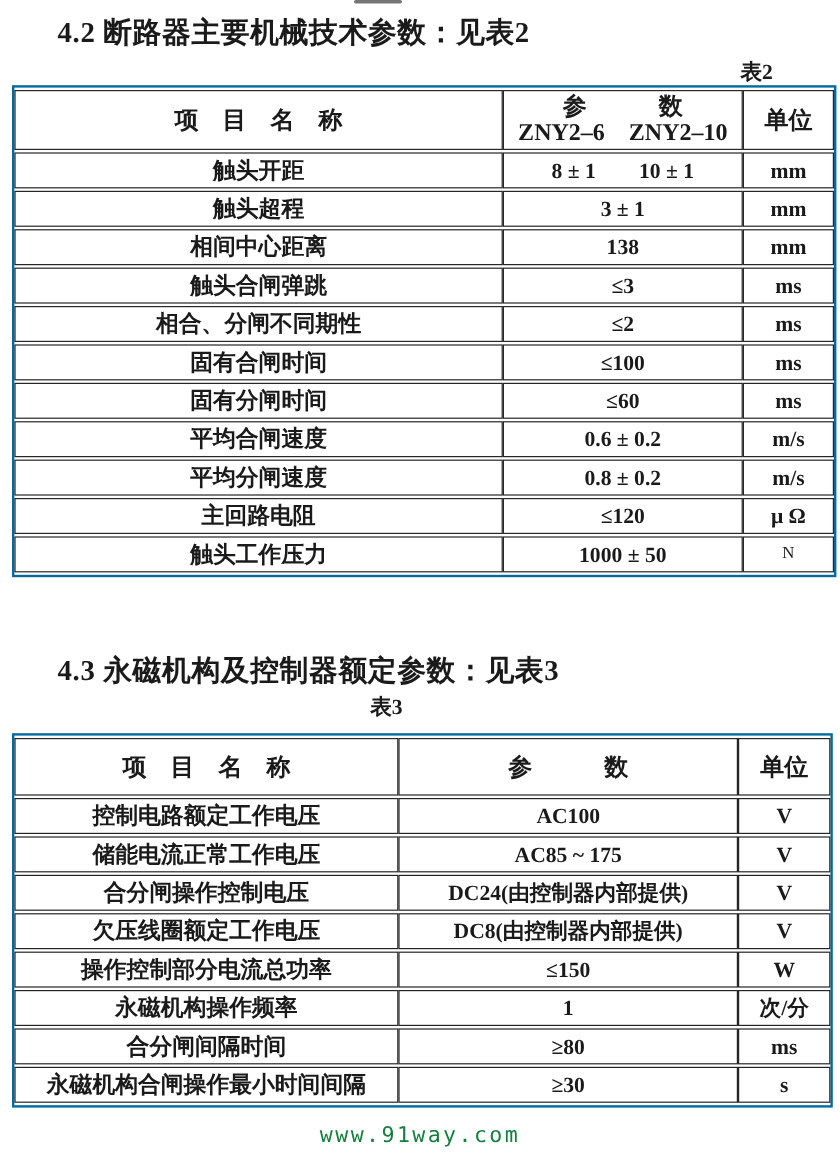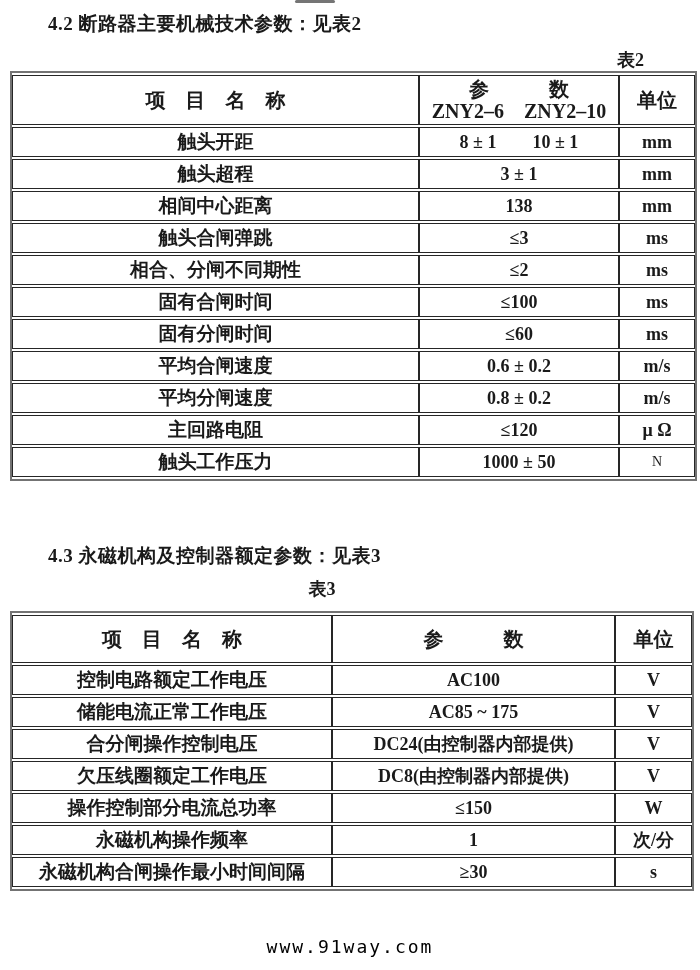--- a/index.html
+++ b/index.html
@@ -13,21 +13,21 @@
     overflow: hidden;
   }
   .scan-artifact {
     position: absolute;
     left: 295px; top: 0; width: 40px; height: 3px;
     background: #3a3a3a; opacity: .7; border-radius: 2px;
   }
   .sec-heading {
     position: absolute;
     left: 48px;
-    font-size: 19px;
+    font-size: 24px;
     font-weight: bold;
     letter-spacing: 0.5px;
     white-space: nowrap;
   }
   #heading-42 { top: 11px; }
   #heading-43 { top: 543px; }
   .tbl-caption {
     position: absolute;
     left: 0; width: 644px;
     text-align: center;
@@ -36,21 +36,21 @@
   }
   #caption-t2 { top: 48px; text-align: right; }
   #caption-t3 { top: 577px; }
 
   table.spec {
     position: absolute;
     left: 10px;
     table-layout: fixed;
     border-collapse: separate;
     border-spacing: 0 2px;
-    border: 2px solid #737373;
+    border: 2px solid #0369a1;
     background: #fff;
   }
   #table-2 { top: 71px; width: 683px; }
   #table-3 { top: 611px; width: 680px; }
 
   table.spec th, table.spec td {
     border: 1.5px solid #262626;
     font-weight: bold;
     text-align: center;
     vertical-align: middle;
@@ -74,21 +74,21 @@
   td.unit { font-size: 18px; margin-top: 29px; }
   
   #table-2 tbody tr:nth-child(11) td.unit { font-weight: 400; font-size: 14px; }
 
   .watermark {
     position: absolute;
     left: 0; top: 936px; width: 700px;
     text-align: center;
     font-family: "DejaVu Sans Mono", "Liberation Mono", monospace;
     font-size: 18px;
-    color: #000000;
+    color: #15803d;
     letter-spacing: 2px;
   }
 </style>
 </head>
 <body>
 
 <div class="page">
 
   <div class="scan-artifact"></div>
 
@@ -213,20 +213,25 @@
           <td class="name">操作控制部分电流总功率</td>
           <td class="val">≤150</td>
           <td class="unit">W</td>
         </tr>
       <tr>
           <td class="name">永磁机构操作频率</td>
           <td class="val">1</td>
           <td class="unit">次/分</td>
         </tr>
       <tr>
+          <td class="name">合分闸间隔时间</td>
+          <td class="val">≥80</td>
+          <td class="unit">ms</td>
+        </tr>
+      <tr>
           <td class="name">永磁机构合闸操作最小时间间隔</td>
           <td class="val">≥30</td>
           <td class="unit">s</td>
         </tr>
     </tbody>
   </table>
 
   <div class="watermark">www.91way.com</div>
 
 </div>

